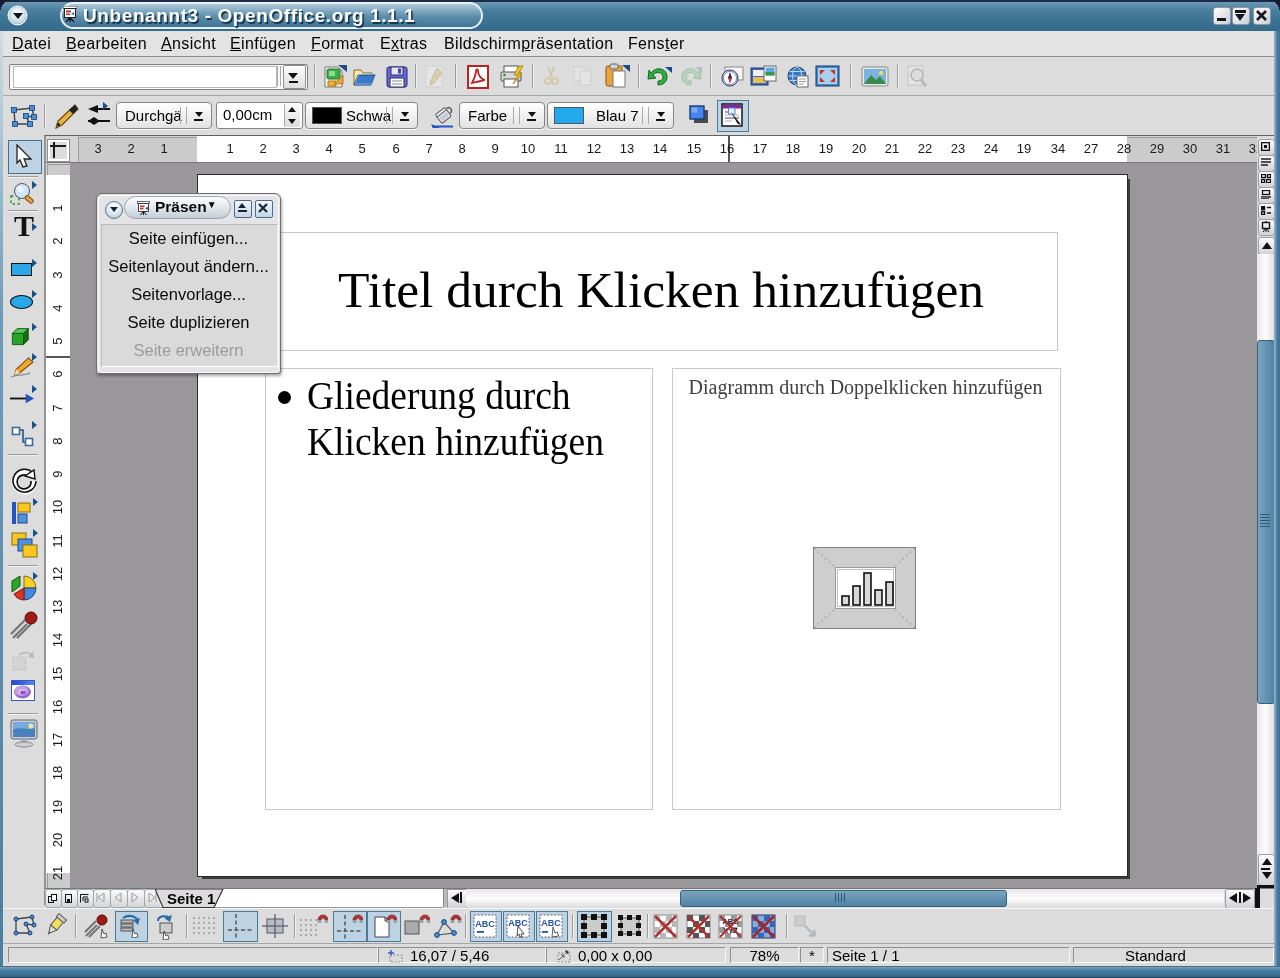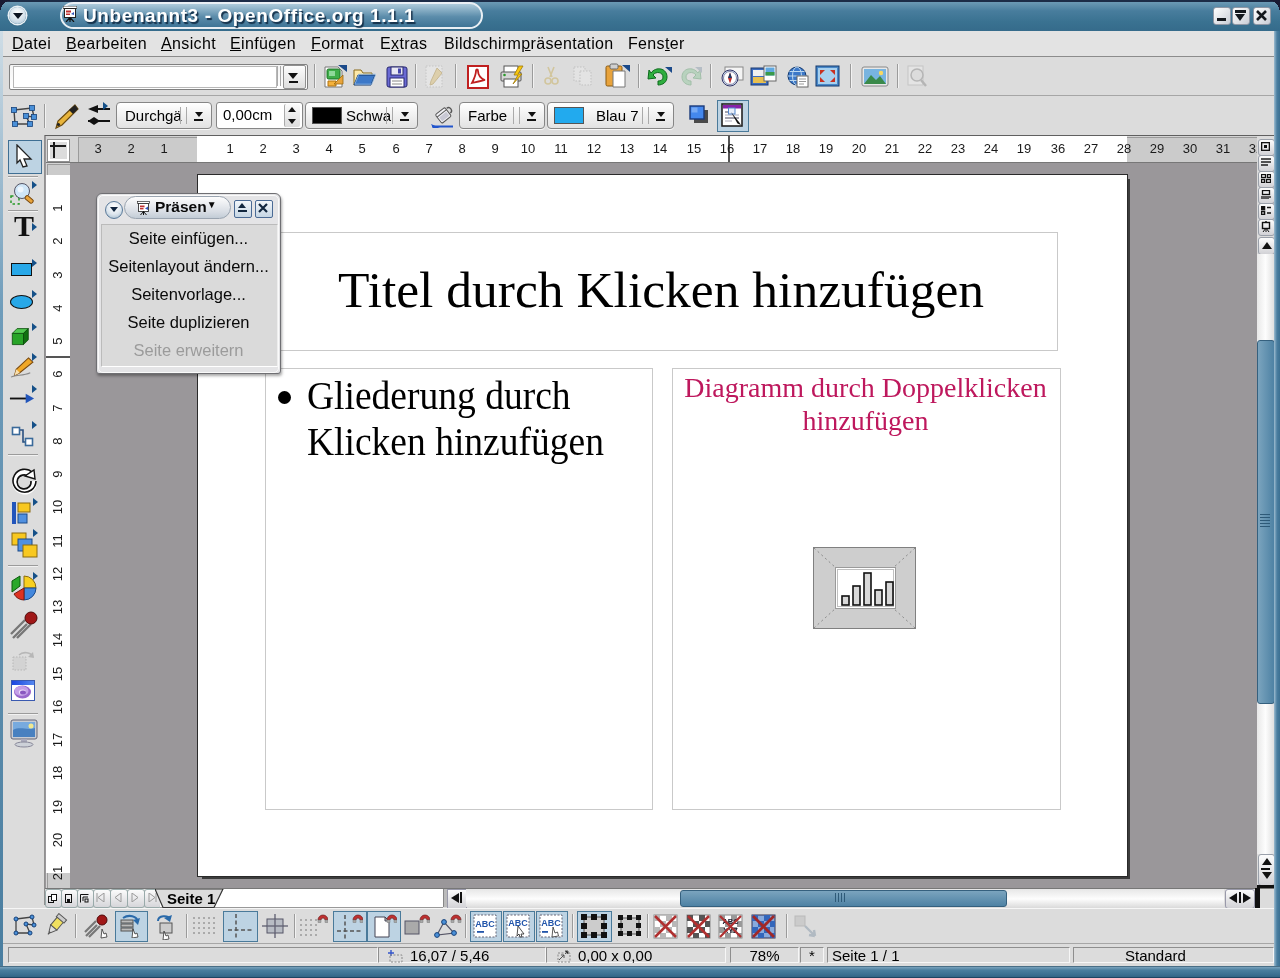--- a/index.html
+++ b/index.html
@@ -31,21 +31,21 @@
 <div class="ab" style="left:197px;top:174px;width:929px;height:701px;background:#fff;border:1px solid #2a2a2a;"></div>
 
 <div class="ab" style="left:279px;top:232px;width:777px;height:117px;border:1px solid #c9c9c9;"></div>
 <div class="ab" style="left:280px;top:232px;width:776px;height:117px;font-family:'Liberation Serif',serif;font-size:51.5px;color:#000;text-align:center;line-height:115px;white-space:nowrap;transform:translateX(-7px);">Titel durch Klicken hinzufügen</div>
 
 <div class="ab" style="left:265px;top:368px;width:386px;height:440px;border:1px solid #c9c9c9;"></div>
 <div class="ab" style="left:278px;top:391px;width:13px;height:13px;border-radius:50%;background:#000;"></div>
 <div class="ab" style="left:307px;top:372px;width:360px;font-family:'Liberation Serif',serif;font-size:41px;line-height:46px;color:#000;transform:scaleX(0.915);transform-origin:0 0;">Gliederung durch Klicken hinzufügen</div>
 
 <div class="ab" style="left:672px;top:368px;width:387px;height:440px;border:1px solid #c9c9c9;"></div>
-<div class="ab" style="left:672px;top:371px;width:387px;font-family:'Liberation Serif',serif;font-size:28px;line-height:33px;color:#be185d;text-align:center;">Diagramm durch Doppelklicken hinzufügen</div>
+<div class="ab" style="left:672px;top:371px;width:387px;font-family:'Liberation Serif',serif;font-size:20px;line-height:33px;color:#404040;text-align:center;">Diagramm durch Doppelklicken hinzufügen</div>
 
 <div class="ab" style="left:813px;top:547px;width:103px;height:82px;">
 <svg width="103" height="82" viewBox="0 0 103 82">
 <rect x="0.5" y="0.5" width="102" height="81" fill="#cecece" stroke="#808080"></rect>
 <line x1="1" y1="1" x2="23" y2="21" stroke="#8a8a8a" stroke-dasharray="2,3"></line>
 <line x1="102" y1="1" x2="80" y2="21" stroke="#8a8a8a" stroke-dasharray="2,3"></line>
 <line x1="1" y1="81" x2="23" y2="61" stroke="#8a8a8a" stroke-dasharray="2,3"></line>
 <line x1="102" y1="81" x2="80" y2="61" stroke="#8a8a8a" stroke-dasharray="2,3"></line>
 <rect x="22.5" y="20.5" width="60" height="41" fill="#fff" stroke="#9a9a9a"></rect>
 <rect x="24.5" y="22.5" width="56" height="37" fill="#fff" stroke="#c0c0c0"></rect>
@@ -375,21 +375,21 @@
 <span class="rulnum" style="left:673px;top:5px;width:16px;text-align:center;">16</span>
 <span class="rulnum" style="left:706px;top:5px;width:16px;text-align:center;">17</span>
 <span class="rulnum" style="left:739px;top:5px;width:16px;text-align:center;">18</span>
 <span class="rulnum" style="left:772px;top:5px;width:16px;text-align:center;">19</span>
 <span class="rulnum" style="left:805px;top:5px;width:16px;text-align:center;">20</span>
 <span class="rulnum" style="left:838px;top:5px;width:16px;text-align:center;">21</span>
 <span class="rulnum" style="left:871px;top:5px;width:16px;text-align:center;">22</span>
 <span class="rulnum" style="left:904px;top:5px;width:16px;text-align:center;">23</span>
 <span class="rulnum" style="left:937px;top:5px;width:16px;text-align:center;">24</span>
 <span class="rulnum" style="left:970px;top:5px;width:16px;text-align:center;">19</span>
-<span class="rulnum" style="left:1004px;top:5px;width:16px;text-align:center;">36</span>
+<span class="rulnum" style="left:1004px;top:5px;width:16px;text-align:center;">34</span>
 <span class="rulnum" style="left:1037px;top:5px;width:16px;text-align:center;">27</span>
 <span class="rulnum" style="left:1070px;top:5px;width:16px;text-align:center;">28</span>
 <span class="rulnum" style="left:1103px;top:5px;width:16px;text-align:center;">29</span>
 <span class="rulnum" style="left:1136px;top:5px;width:16px;text-align:center;">30</span>
 <span class="rulnum" style="left:1169px;top:5px;width:16px;text-align:center;">31</span>
 <span class="rulnum" style="left:1202px;top:5px;width:16px;text-align:center;">32</span>
 </div>
 <div id="vruler" class="ab" style="left:46px;top:163px;width:24px;height:725px;background:#d4d4d4;overflow:hidden;">
 <div class="ab" style="left:1px;top:1px;width:22px;height:11px;background:#cbcbcb;border:1px solid #9b9b9b;border-bottom:none;"></div>
 <div class="ab" style="left:0px;top:12px;width:24px;height:698px;background:#fff;"></div>

